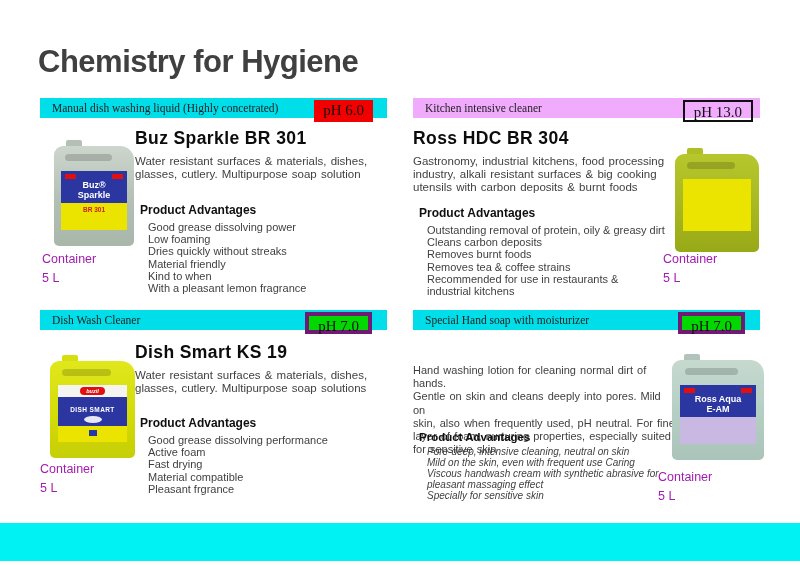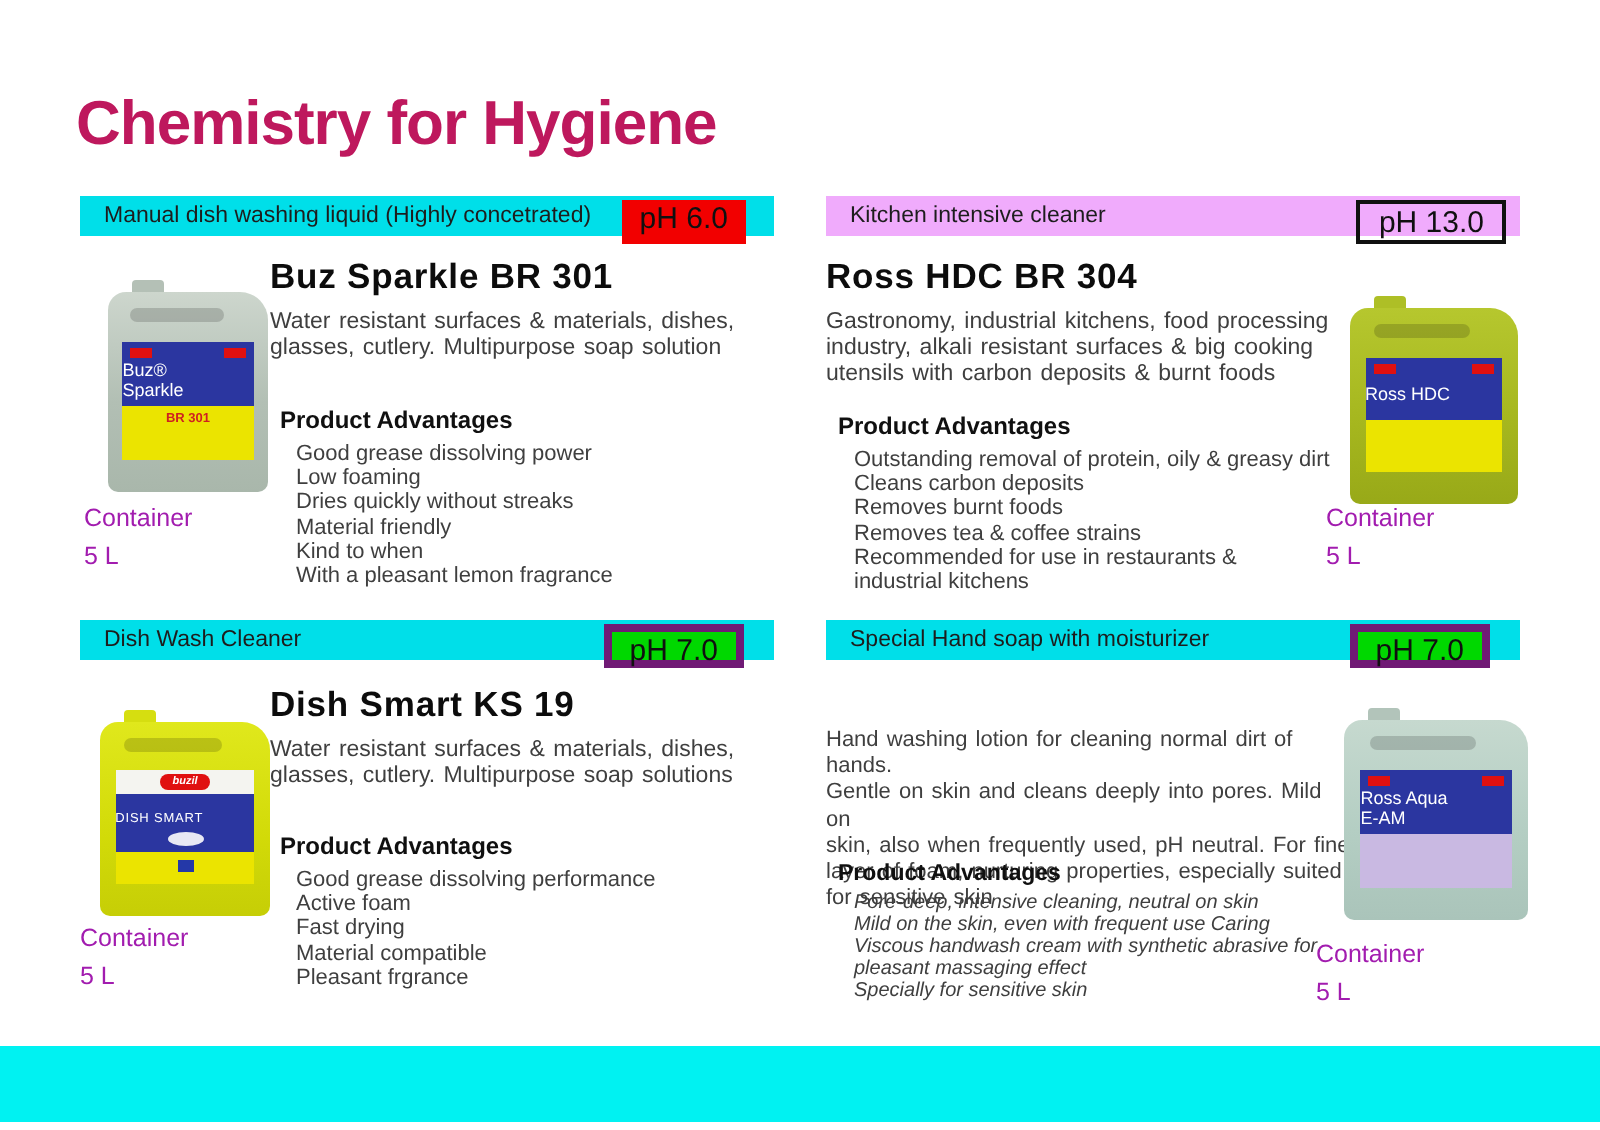--- a/index.html
+++ b/index.html
@@ -4,26 +4,26 @@
 <style>
   * { margin:0; padding:0; box-sizing:border-box; }
   html,body { background:#d8d8d8; }
   .page {
     position:relative; width:800px; height:565px; background:#ffffff;
     overflow:hidden; font-family:"Liberation Sans","DejaVu Sans",sans-serif;
     margin:0 auto;
   }
   .page-title {
     position:absolute; left:38px; top:44px; font-size:31px; font-weight:700;
-    color:#be185d; letter-spacing:-0.5px;
+    color:#404040; letter-spacing:-0.5px;
   }
   .card { position:absolute; }
   .bar {
     position:absolute; left:0; top:0; right:0; height:20px;
-    display:flex; align-items:center;
+    display:flex; align-items:center;font-family:Liberation Serif, serif;
   }
   .bar-label { font-size:11.5px; color:#1d1d1d; padding-left:12px; }
   .ph {
     position:absolute; top:2px; height:22px; line-height:20px;
     padding:0 9px; font-size:15px; color:#101010; text-align:center;
   }
   .ph-solid { right:14px; }
   .ph-outline { right:7px; border:2px solid #101010; background:transparent; }
   .ph-green { right:15px; border:4px solid #701a75; }
   .pname {
@@ -51,21 +51,21 @@
   .b-cap { position:absolute; top:0; left:12px; width:16px; height:9px; border-radius:2px; }
   .b-body { position:absolute; left:0; right:0; top:6px; bottom:0; border-radius:9px 14px 5px 5px; }
   .b-handle {
     position:absolute; top:8px; left:14%; width:58%; height:7px;
     border-radius:4px; background:rgba(0,0,0,0.16);
   }
   .b-label { position:absolute; left:9%; right:9%; top:25%; bottom:16%; display:flex; flex-direction:column; }
   .b-top { background:#2b36a0; flex:1.2; position:relative; display:flex; flex-direction:column; justify-content:center; }
   .b-marks { position:absolute; top:3px; left:4px; right:4px; display:flex; justify-content:space-between; }
   .mk { width:11px; height:5px; background:#e01010; display:inline-block; }
-  .b-name { color:#ffffff; font-weight:400; font-size:9px; line-height:10px; margin-top:6px; }
+  .b-name { color:#ffffff; font-weight:700; font-size:9px; line-height:10px; text-align:center; margin-top:6px; }
   .b-name.sm { font-size:6.5px; line-height:7px; letter-spacing:0.4px; }
   .b-sub {
     flex:0.9; background:#ebe400; color:#cf2020; font-weight:700;
     font-size:6.5px; text-align:center; padding-top:3px;
   }
   
   .b1 .b-body { background:linear-gradient(180deg,#cdd6cd 0%,#b2bfb4 55%,#a9b7ab 100%); }
   .b1 .b-cap { background:#b4c0b6; }
   
   .b2 .b-body { background:linear-gradient(180deg,#b6c72e 0%,#a5b61e 60%,#98a918 100%); }
@@ -150,27 +150,20 @@
         <div class="adv-item">Removes burnt foods</div>
         <div class="adv-item">Removes tea &amp; coffee strains</div>
         <div class="adv-item">Recommended for use in restaurants &amp;
 industrial kitchens</div>
       </div>
     <div class="bottle b2" style="left:262px;top:50px;width:84px;height:104px">
       <div class="b-cap"></div>
       <div class="b-body">
         <div class="b-handle"></div>
         <div class="b-label">
-          <div class="b-top">
-            <div class="b-marks">
-                <span class="mk"></span>
-                <span class="mk"></span>
-              </div>
-            <div class="b-name"><span>Ross HDC</span></div>
-          </div>
           <div class="b-sub"></div>
         </div>
       </div>
     </div>
     <div class="cont" style="left:250px;top:152px;width:108px">
       <span>Container</span><br>
       <span>5 L</span>
     </div>
   </section>
 

